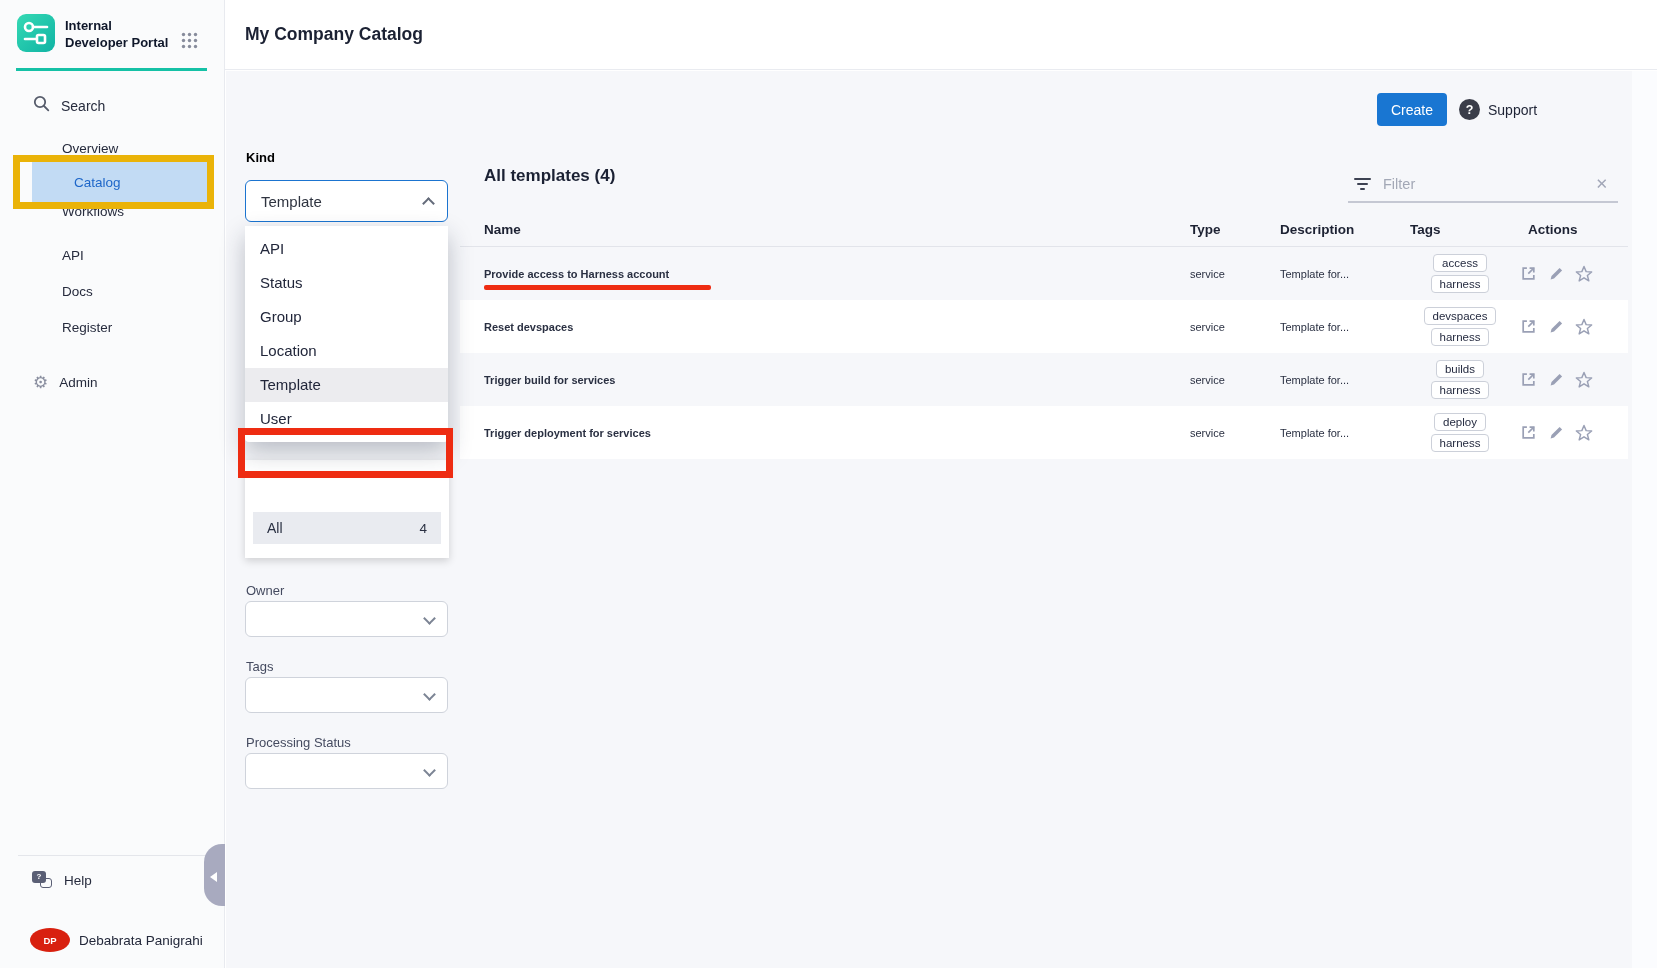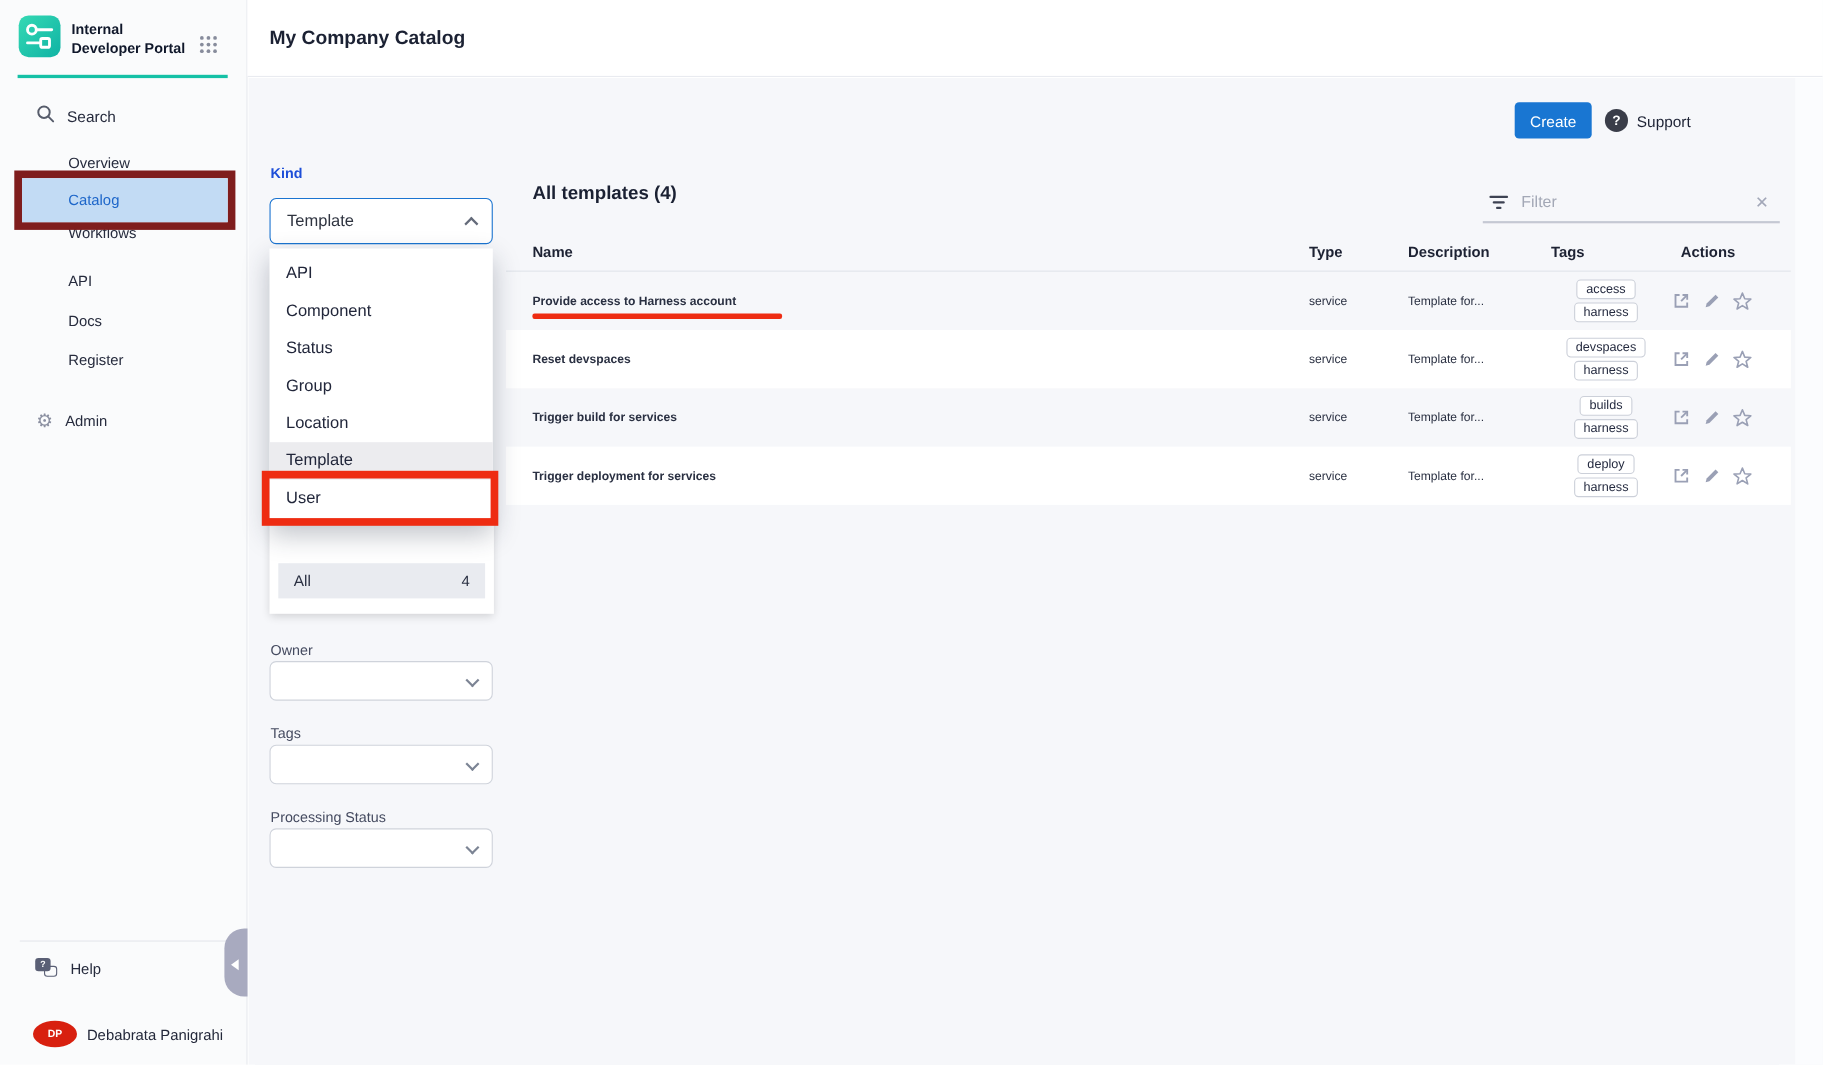--- a/index.html
+++ b/index.html
@@ -12,21 +12,21 @@
 
   
   .sidebar { left:0; top:0; width:225px; height:968px; background:#fafbfc; border-right:1px solid #e8eaef; }
   .logo-row { left:16px; top:13px; display:flex; gap:9px; align-items:center; }
   .logo-title { width:112px; font-size:13px; font-weight:bold; color:#0f172a; line-height:1.28; }
   .grid-icon { left:180px; top:31px; }
   .teal-rule { left:16px; top:68px; width:191px; height:3px; background:#15c1a6; }
   .search-row { left:33px; top:95px; display:flex; gap:11px; align-items:center; }
   .search-label { font-size:14px; color:#262b3d; }
   .nav-label { left:62px; font-size:13.5px; color:#262b3d; }
-  .catalog-annotation { left:13px; top:155px; width:201px; height:54px; border:7px solid #7f1d1d; z-index:6; }
+  .catalog-annotation { left:13px; top:155px; width:201px; height:54px; border:7px solid #eab308; z-index:6;padding-left:12px; }
   .catalog-active { width:100%; height:100%; background:#c2dbf4; position:relative; }
   .catalog-active span { position:absolute; left:42px; top:50%; transform:translateY(-50%); font-size:13.5px; color:#1d66c9; }
   .admin-row { left:33px; top:374px; display:flex; gap:11px; align-items:center; }
   .gear-glyph { font-size:17px; color:#8a8fa0; line-height:1; }
   .sidebar-divider { left:18px; top:855px; width:189px; height:1px; background:#e4e6eb; }
   .help-row { left:32px; top:871px; display:flex; gap:10px; align-items:center; }
   .help-icon { position:relative; width:22px; height:19px; }
   .bubble-outline { position:absolute; left:8px; top:7px; width:12px; height:10px; border:1.5px solid #5a5f75; border-radius:3px; background:#fafbfc; }
   .bubble-front { position:absolute; left:0; top:0; width:14px; height:12px; background:#5a5f75; border-radius:3px; color:#fff; font-size:8px; font-weight:bold; text-align:center; line-height:12px; }
   .user-row { left:30px; top:928px; display:flex; gap:9px; align-items:center; }
@@ -42,21 +42,21 @@
   
   .content-bg { left:226px; top:71px; width:1431px; height:897px; background:#f6f7fa; }
   .right-strip { left:1632px; top:71px; width:25px; height:897px; background:#fbfcfe; }
 
   .create-btn { left:1377px; top:93px; width:70px; height:33px; background:#1976d2; border-radius:4px; color:#fff; font-size:14px; display:flex; align-items:center; justify-content:center; cursor:pointer; }
   .support-row { left:1459px; top:99px; display:flex; gap:8px; align-items:center; }
   .support-q { width:21px; height:21px; border-radius:50%; background:#3a3d49; color:#fff; font-size:12.5px; font-weight:bold; display:flex; align-items:center; justify-content:center; }
   .support-label { font-size:14px; color:#1e2335; }
 
   
-  .kind-label { left:246px; top:150px; font-size:13px; font-weight:bold; color:#1d4ed8; }
+  .kind-label { left:246px; top:150px; font-size:13px; font-weight:bold; color:#000000; }
   .kind-select { left:245px; top:180px; width:203px; height:42px; background:#fff; border:1.5px solid #1b74d0; border-radius:6px; }
   .kind-select .val { position:absolute; left:15px; top:50%; transform:translateY(-50%); font-size:15px; color:#2f3440; }
   .chev { width:9px; height:9px; border-left:2px solid #646b7a; border-bottom:2px solid #646b7a; }
   .chev-up { position:absolute; right:14px; top:18px; transform:rotate(135deg); }
   .chev-down { position:absolute; right:13px; top:12px; transform:rotate(-45deg); border-color:#7c8494; }
 
   .dropdown { left:245px; top:226px; width:203px; background:#fff; border-radius:0 0 4px 4px; box-shadow:0 10px 24px rgba(30,40,60,0.28); padding:6px 0; z-index:10; }
   .dd-item { height:34px; line-height:34px; padding-left:15px; font-size:15px; color:#21263a; cursor:pointer; }
   .dd-item.selected { background:#ececef; }
   .template-annotation { left:238px; top:428px; width:215px; height:50px; border:7px solid #ee2c12; z-index:20; pointer-events:none; }
@@ -199,21 +199,20 @@
 </div>
 
 <div class="abs list-card"></div>
 <div class="abs all-row">
   <span>All</span>
   <span class="all-count">4</span>
 </div>
 
 <div class="abs dropdown">
   <div class="dd-item">API</div>
-  <div class="dd-item">Component</div>
   <div class="dd-item">Status</div>
   <div class="dd-item">Group</div>
   <div class="dd-item">Location</div>
   <div class="dd-item selected">Template</div>
   <div class="dd-item">User</div>
 </div>
 <div class="abs template-annotation"></div>
 
 <span class="abs flt-label" style="left:246px; top:583px;">Owner</span>
 <div class="abs flt-select" style="left:245px; top:601px;">

